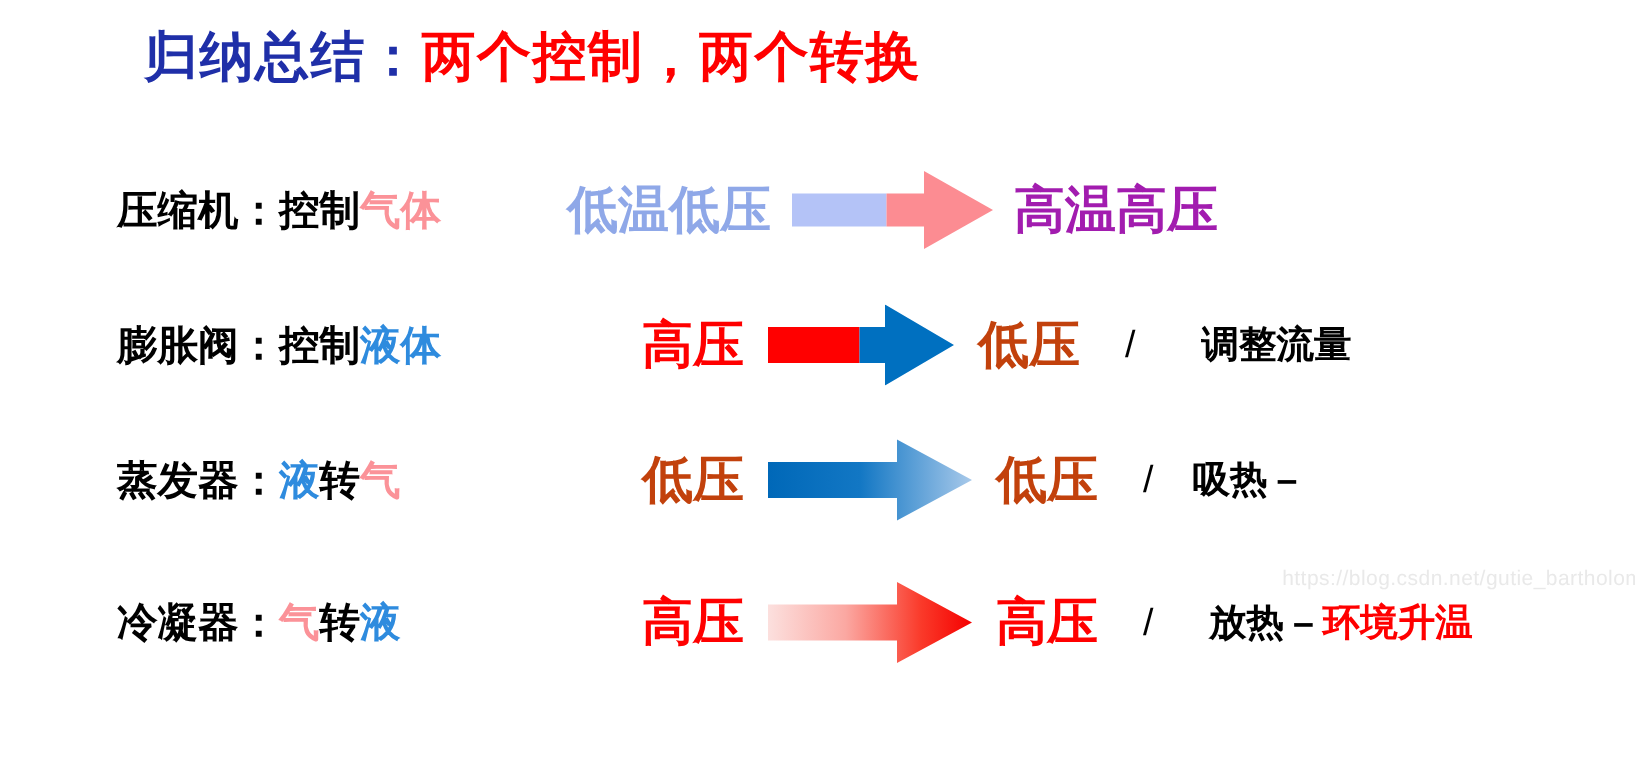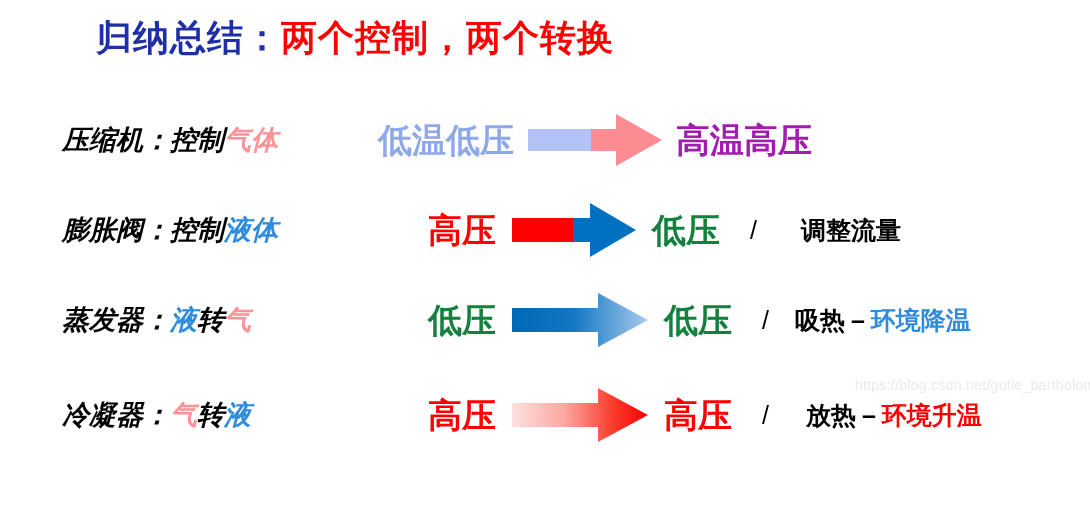--- a/index.html
+++ b/index.html
@@ -48,26 +48,25 @@
     display: flex;
     align-items: center;
   }
   .row-1 { top: 112px; }
   .row-2 { top: 202px; }
   .row-3 { top: 292px; }
   .row-4 { top: 387px; }
 
   .label {
     position: absolute;
-    left: 62px;
+    left: 78px;
     font-size: 27px;
     font-weight: bold;
     white-space: nowrap;
     line-height: 56px;
-    font-style: italic;
   }
   .label .colon { font-weight: bold; }
 
   .flowgroup {
     position: absolute;
     display: flex;
     align-items: center;
     height: 56px;
     white-space: nowrap;
   }
@@ -99,21 +98,21 @@
   
   .arrow-wrap {
     display: inline-block;
     line-height: 0;
   }
   .arrow-wrap svg { display: block; }
 
   
   .c-black      { color: #000000; }
   .c-red        { color: #FF0000; text-align: right; }
-  .c-blue       { color: #15803d; }
+  .c-blue       { color: #c2410c; }
   .c-salmon     { color: #a21caf; }
   .c-lightred   { color: #FB9298; }
   .c-periwinkle { color: #8FA8E8; }
 
   
   .watermark {
     position: absolute;
     right: 12px;
     bottom: 12px;
     font-size: 14px;
@@ -207,21 +206,20 @@
           <polygon points="0,16 86,16 86,1 136,28 86,55 86,40 0,40" fill="url(#gradBlue)"></polygon>
         </svg>
       </span>
 
       <span class="side-text c-blue" style="margin-left:16px;">低压</span>
 
       <span class="slash" style="margin-left:26px;">/</span>
 
       <span class="note c-black" style="margin-left:22px;">吸热</span>
       <span class="note c-black" style="margin:0 6px;">–</span>
-      <span class="note" style="color:#2E8BDE;">环境降温</span>
     </div>
   </div>
 
   <div class="row row-4">
     <div class="label">
       <span class="c-black">冷凝器</span><span class="c-black colon">：</span><span class="c-lightred">气</span><span class="c-black">转</span><span style="color:#2E8BDE;">液</span>
     </div>
 
     <div class="flowgroup fg-4">
       <span class="side-text c-red" style="margin-right:16px;">高压</span>

